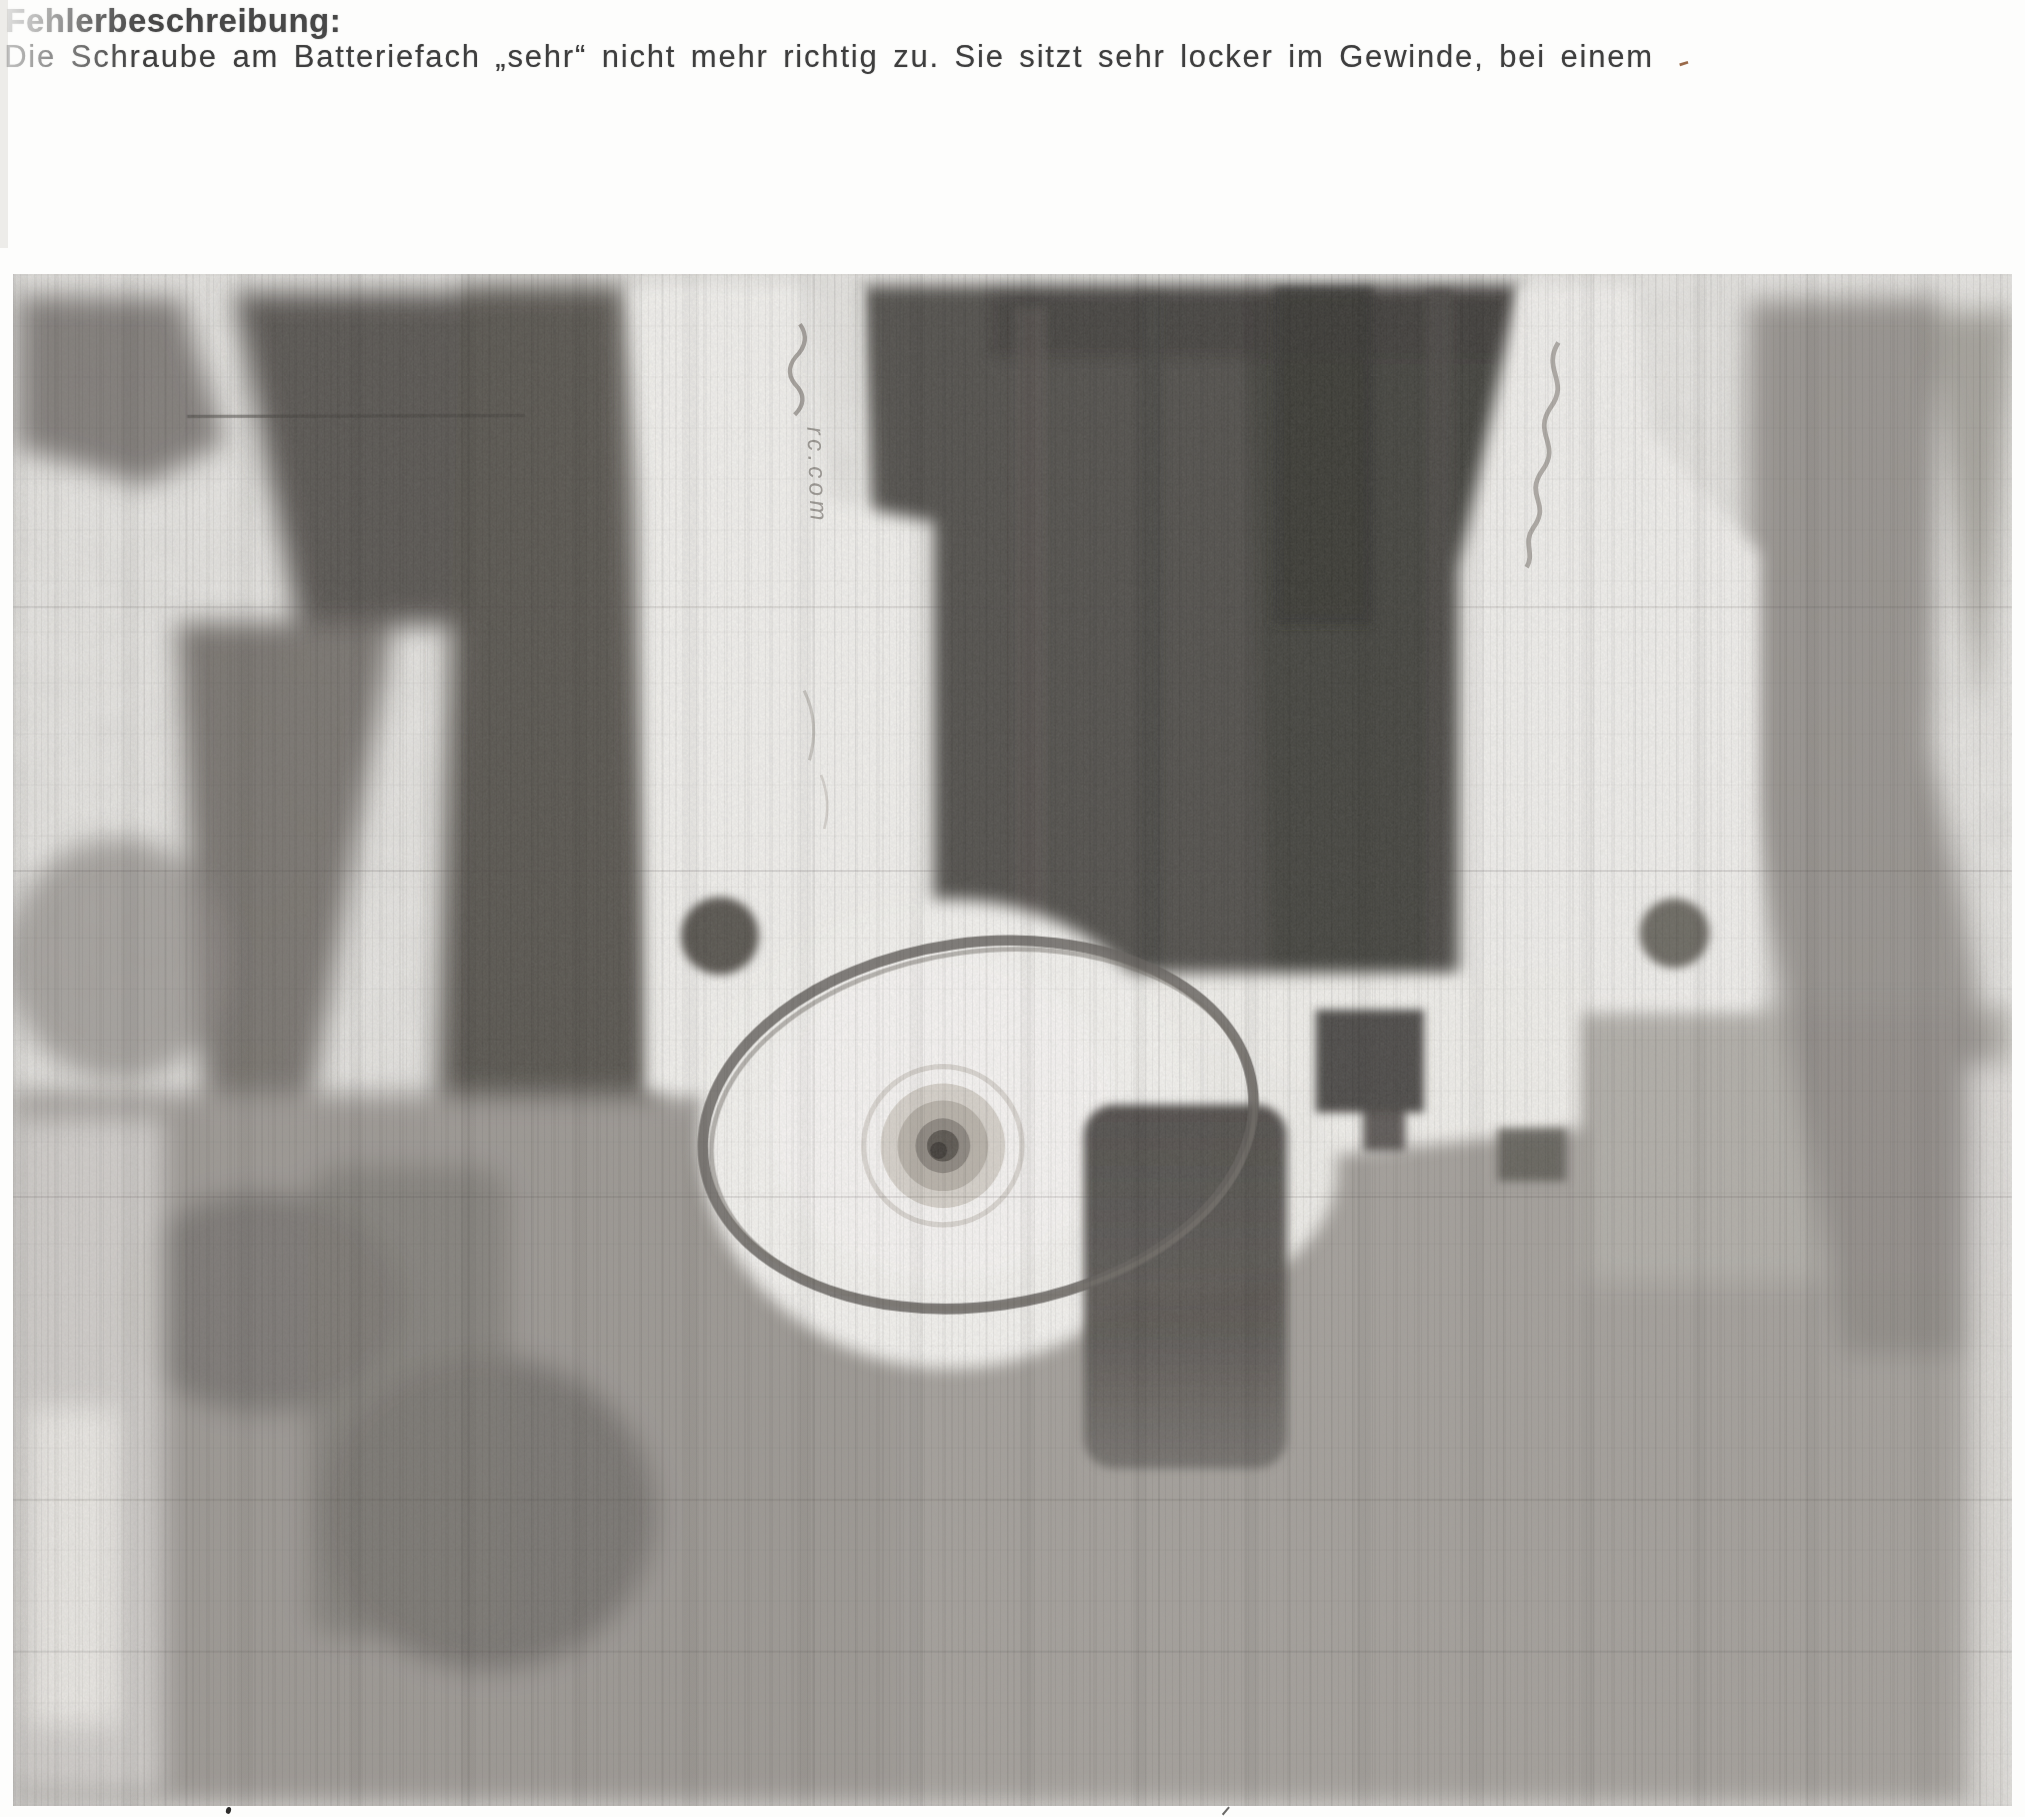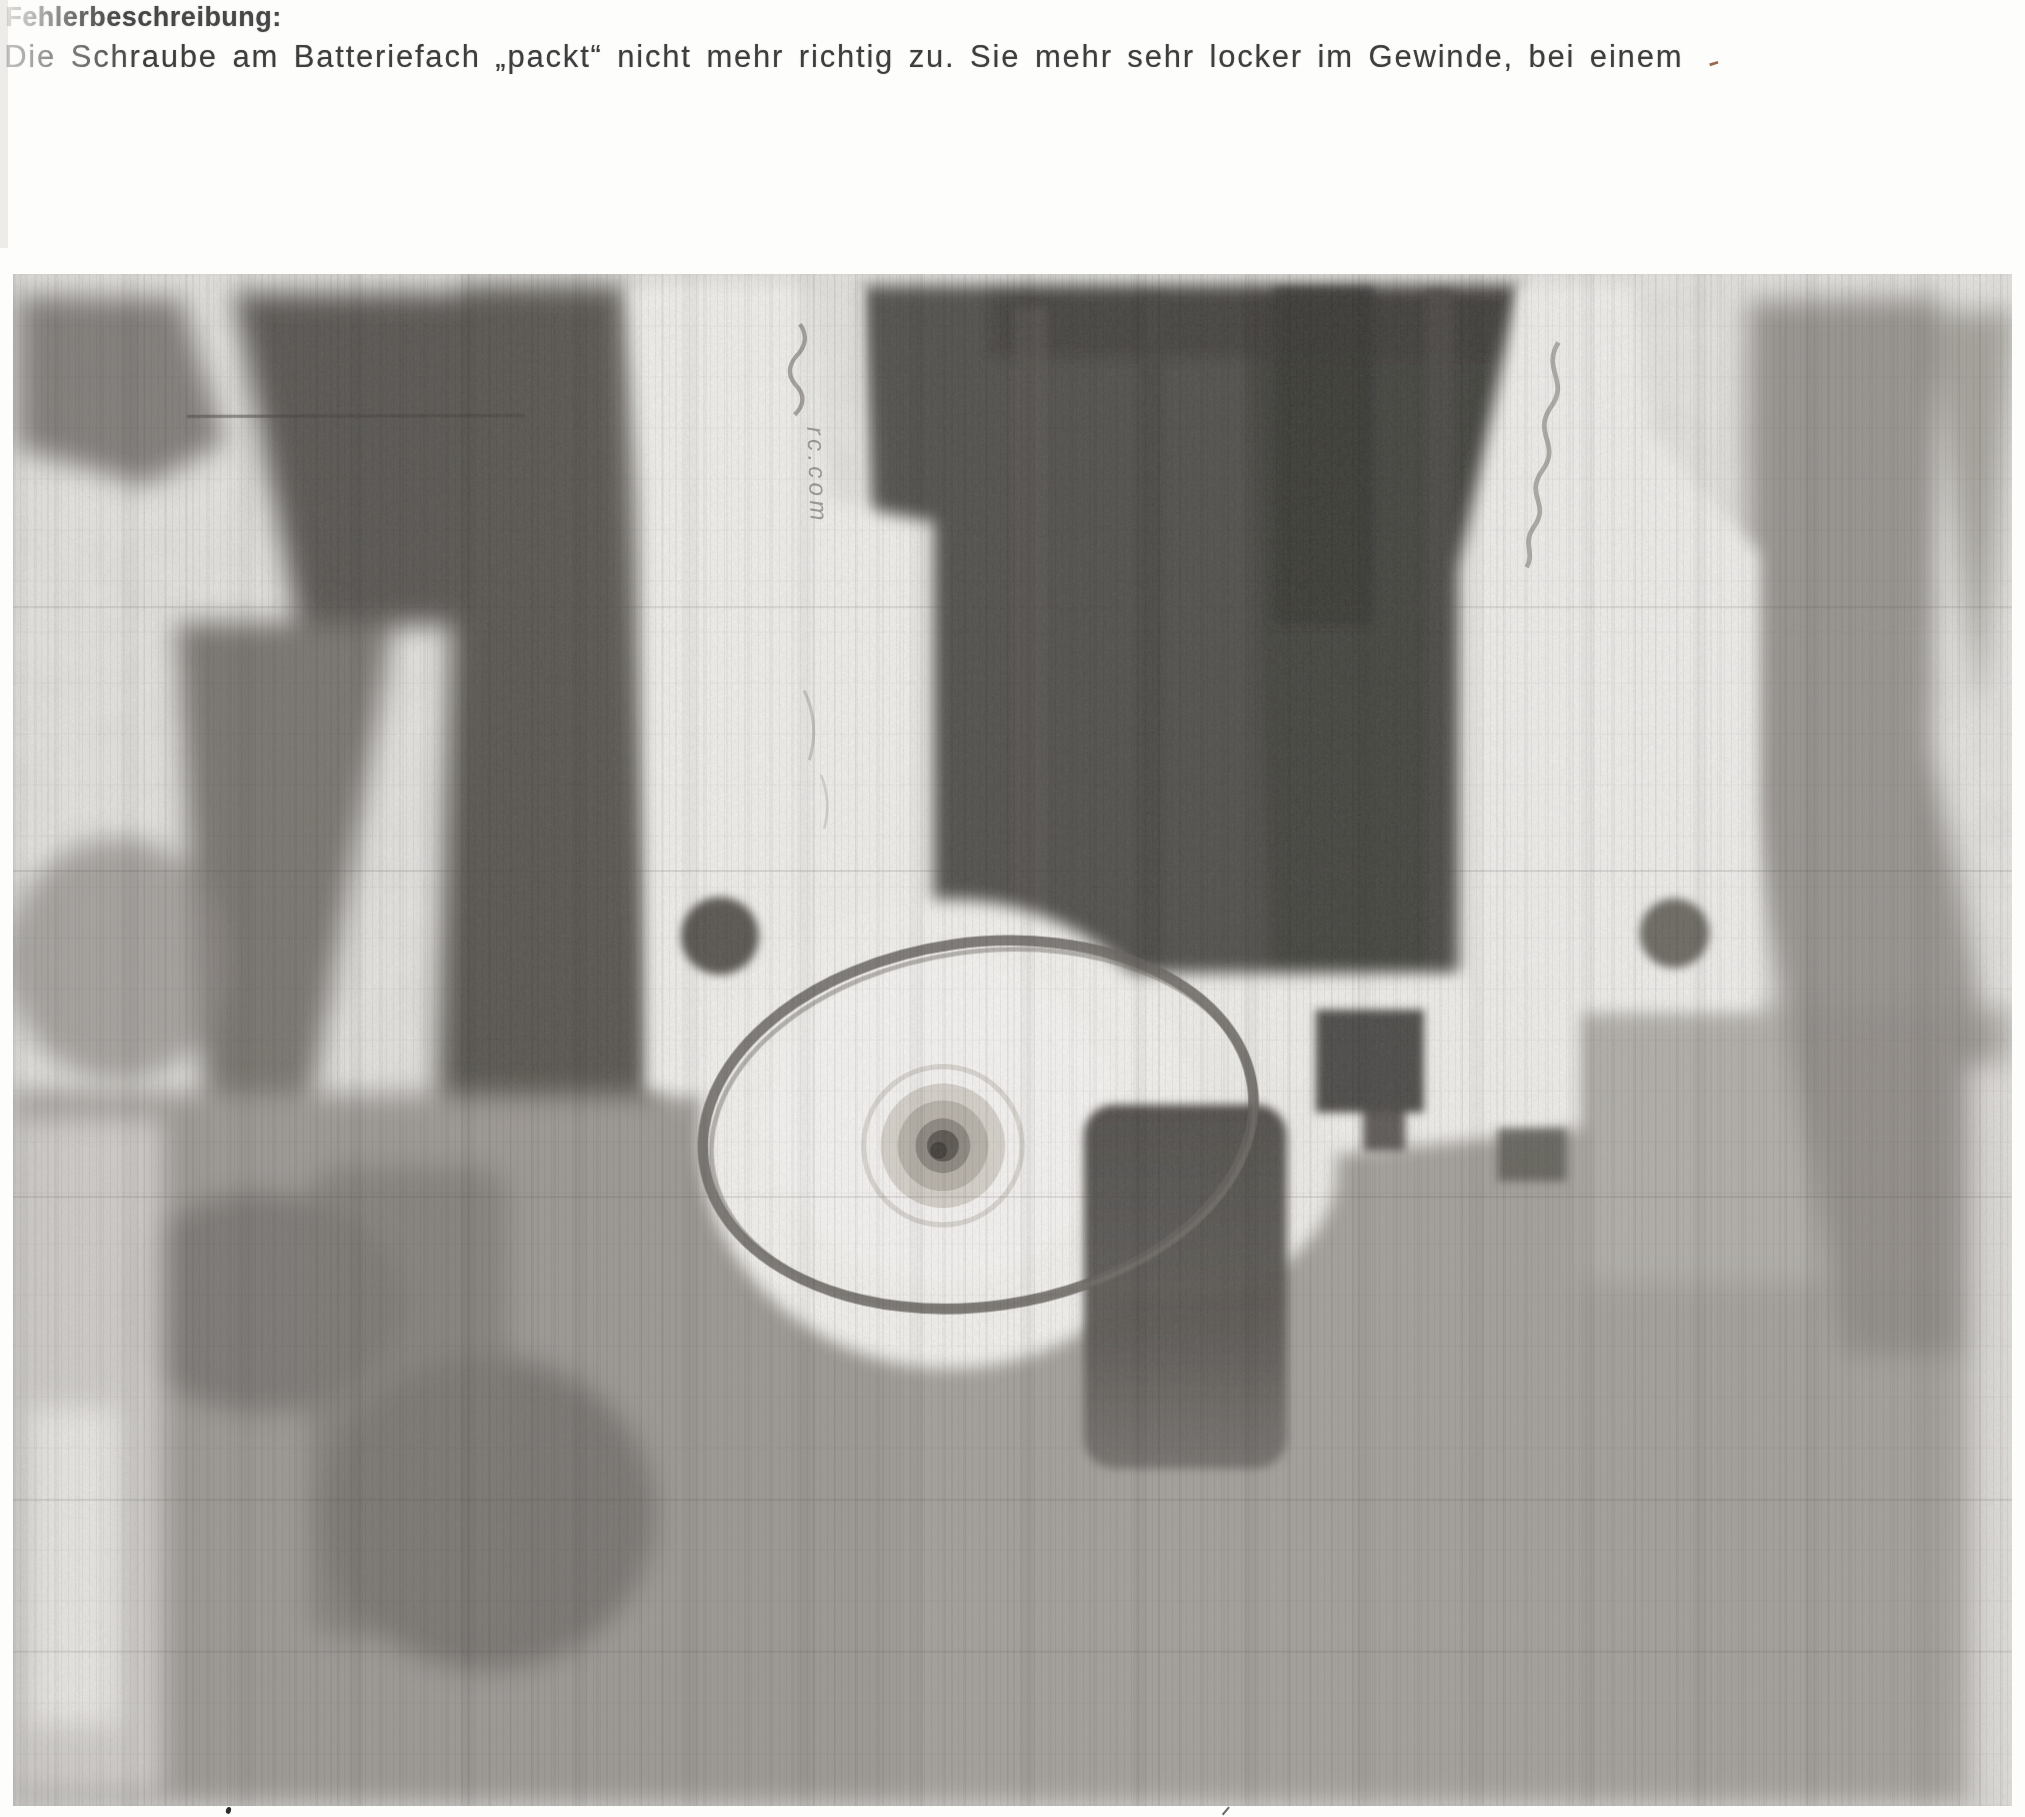--- a/index.html
+++ b/index.html
@@ -4,21 +4,21 @@
 <style>
   html,body{margin:0;padding:0;}
   body{
     width:2025px;height:1817px;overflow:hidden;background:#fdfdfc;
     font-family:"Liberation Sans",sans-serif;position:relative;
   }
   .page{position:absolute;inset:0;}
   .edge-shade{position:absolute;left:0;top:0;width:8.4px;height:248px;background:#e6e4e1;opacity:.7;}
   h1.fault-title{
     position:absolute;left:5.3px;top:2.1px;margin:0;
-    font-size:27px;font-weight:bold;color:#474747;letter-spacing:0.5px;
+    font-size:33px;font-weight:bold;color:#474747;letter-spacing:0.5px;
     text-shadow:0 0 1.6px rgba(80,80,80,.45);
     -webkit-mask-image:linear-gradient(100deg,rgba(0,0,0,.14) 0%,rgba(0,0,0,.38) 11%,rgba(0,0,0,.8) 26%,#000 42%);
     mask-image:linear-gradient(100deg,rgba(0,0,0,.14) 0%,rgba(0,0,0,.38) 11%,rgba(0,0,0,.8) 26%,#000 42%);
   }
   p.fault-body{
     position:absolute;left:4.2px;top:39px;margin:0;white-space:nowrap;
     font-size:31px;color:#3e3e3e;letter-spacing:1.8px;word-spacing:4.2px;
     text-shadow:0 0 1.1px rgba(70,70,70,.5);
     -webkit-mask-image:linear-gradient(to right,rgba(0,0,0,.3) 0%,rgba(0,0,0,.6) 3%,#000 8%);
     mask-image:linear-gradient(to right,rgba(0,0,0,.3) 0%,rgba(0,0,0,.6) 3%,#000 8%);
@@ -48,21 +48,21 @@
 </head>
 <body>
 
 <div class="page">
 
   <div class="edge-shade"></div>
 
   <h1 class="fault-title">Fehlerbeschreibung:</h1>
 
   <p class="fault-body">
-    <span>Die Schraube am Batteriefach „packt“ nicht mehr richtig zu. Sie mehr sehr locker im Gewinde, bei einem</span>
+    <span>Die Schraube am Batteriefach „sehr“ nicht mehr richtig zu. Sie sitzt sehr locker im Gewinde, bei einem</span>
     <span class="hand-mark">-</span>
   </p>
 
   <figure class="defect-photo">
     <svg viewBox="0 0 3790 2905" xmlns="http://www.w3.org/2000/svg">
       <defs>
         <filter id="soft25" x="-20%" y="-20%" width="140%" height="140%">
             <feGaussianBlur stdDeviation="25"></feGaussianBlur>
           </filter>
         <filter id="soft15" x="-20%" y="-20%" width="140%" height="140%">

